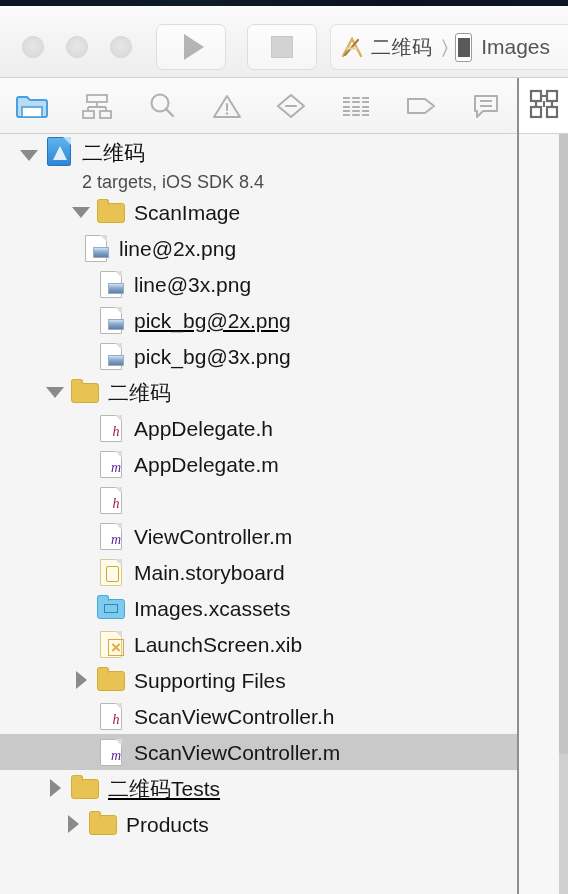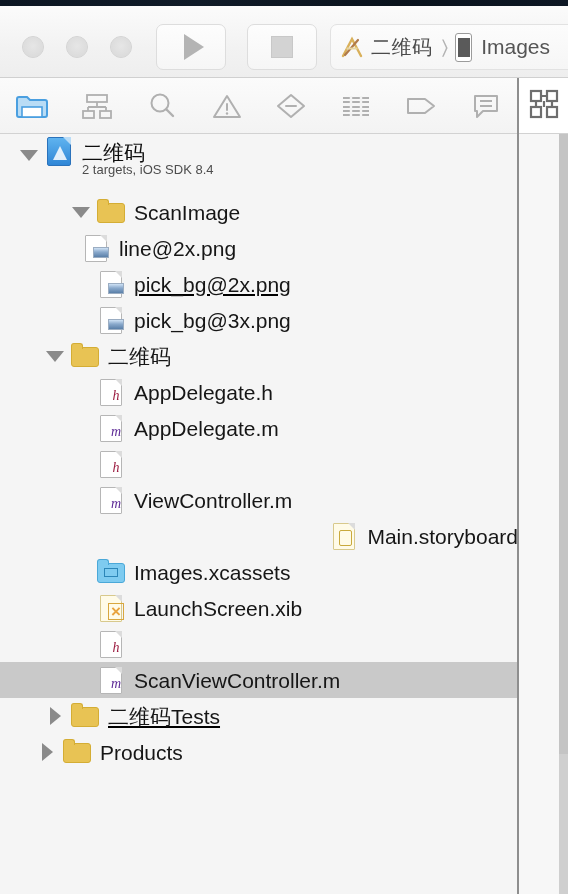--- a/index.html
+++ b/index.html
@@ -267,24 +267,24 @@
   .label {
     font-size: 21px;
     color: #161616;
     line-height: 1;
   }
   .label.proj-title {
     font-size: 21px;
     color: #0d0d0d;
   }
   .sub {
-    font-size: 13px;
+    font-size: 18px;
     color: #4d4d4d;
     line-height: 1;
-    margin-top: 0;
+    margin-top: 10px;
   }
   .proj-text {
     display: flex;
     flex-direction: column;
     justify-content: flex-start;
     padding-top: 6px;
   }
 
   
   .folder {
@@ -585,20 +585,29 @@
       </div>
       <div class="row" style="padding-left: 57px;">
         <span class="twrap">
           <span class="tri none"></span>
         </span>
         <span class="icon-box">
           <span class="doc doc-img"></span>
         </span>
         <span class="label">line@2x.png</span>
       </div>
+      <div class="row" style="padding-left: 72px;">
+        <span class="twrap">
+          <span class="tri none"></span>
+        </span>
+        <span class="icon-box">
+          <span class="doc doc-img"></span>
+        </span>
+        <span class="label">line@3x.png</span>
+      </div>
       <div class="row" style="padding-left: 72px; text-decoration: underline;">
         <span class="twrap">
           <span class="tri none"></span>
         </span>
         <span class="icon-box">
           <span class="doc doc-img"></span>
         </span>
         <span class="label">pick_bg@2x.png</span>
       </div>
       <div class="row" style="padding-left: 72px;">
@@ -655,21 +664,21 @@
         <span class="twrap">
           <span class="tri none"></span>
         </span>
         <span class="icon-box">
           <span class="doc doc-m">
             <span class="doc-letter">m</span>
           </span>
         </span>
         <span class="label">ViewController.m</span>
       </div>
-      <div class="row" style="padding-left: 72px; justify-content: flex-end;">
+      <div class="row" style="padding-left: 72px;">
         <span class="twrap">
           <span class="tri none"></span>
         </span>
         <span class="icon-box">
           <span class="doc doc-sb"></span>
         </span>
         <span class="label">Main.storyboard</span>
       </div>
       <div class="row" style="padding-left: 72px;">
         <span class="twrap">
@@ -686,27 +695,37 @@
         </span>
         <span class="icon-box">
           <span class="doc doc-xib">
             <span class="doc-xib-x">×</span>
           </span>
         </span>
         <span class="label">LaunchScreen.xib</span>
       </div>
       <div class="row" style="padding-left: 72px;">
         <span class="twrap">
+          <span class="tri closed"></span>
+        </span>
+        <span class="icon-box">
+          <span class="folder"></span>
+        </span>
+        <span class="label">Supporting Files</span>
+      </div>
+      <div class="row" style="padding-left: 72px;">
+        <span class="twrap">
           <span class="tri none"></span>
         </span>
         <span class="icon-box">
           <span class="doc doc-h">
             <span class="doc-letter">h</span>
           </span>
         </span>
+        <span class="label">ScanViewController.h</span>
       </div>
       <div class="row selected" style="padding-left: 72px;">
         <span class="twrap">
           <span class="tri none"></span>
         </span>
         <span class="icon-box">
           <span class="doc doc-m">
             <span class="doc-letter">m</span>
           </span>
         </span>
@@ -714,21 +733,21 @@
       </div>
       <div class="row" style="padding-left: 46px; text-decoration: underline;">
         <span class="twrap">
           <span class="tri closed"></span>
         </span>
         <span class="icon-box">
           <span class="folder"></span>
         </span>
         <span class="label">二维码Tests</span>
       </div>
-      <div class="row" style="padding-left: 38px; text-align: center;">
+      <div class="row" style="padding-left: 64px; text-align: center;">
         <span class="twrap">
           <span class="tri closed"></span>
         </span>
         <span class="icon-box">
           <span class="folder"></span>
         </span>
         <span class="label">Products</span>
       </div>
     </div>
 

